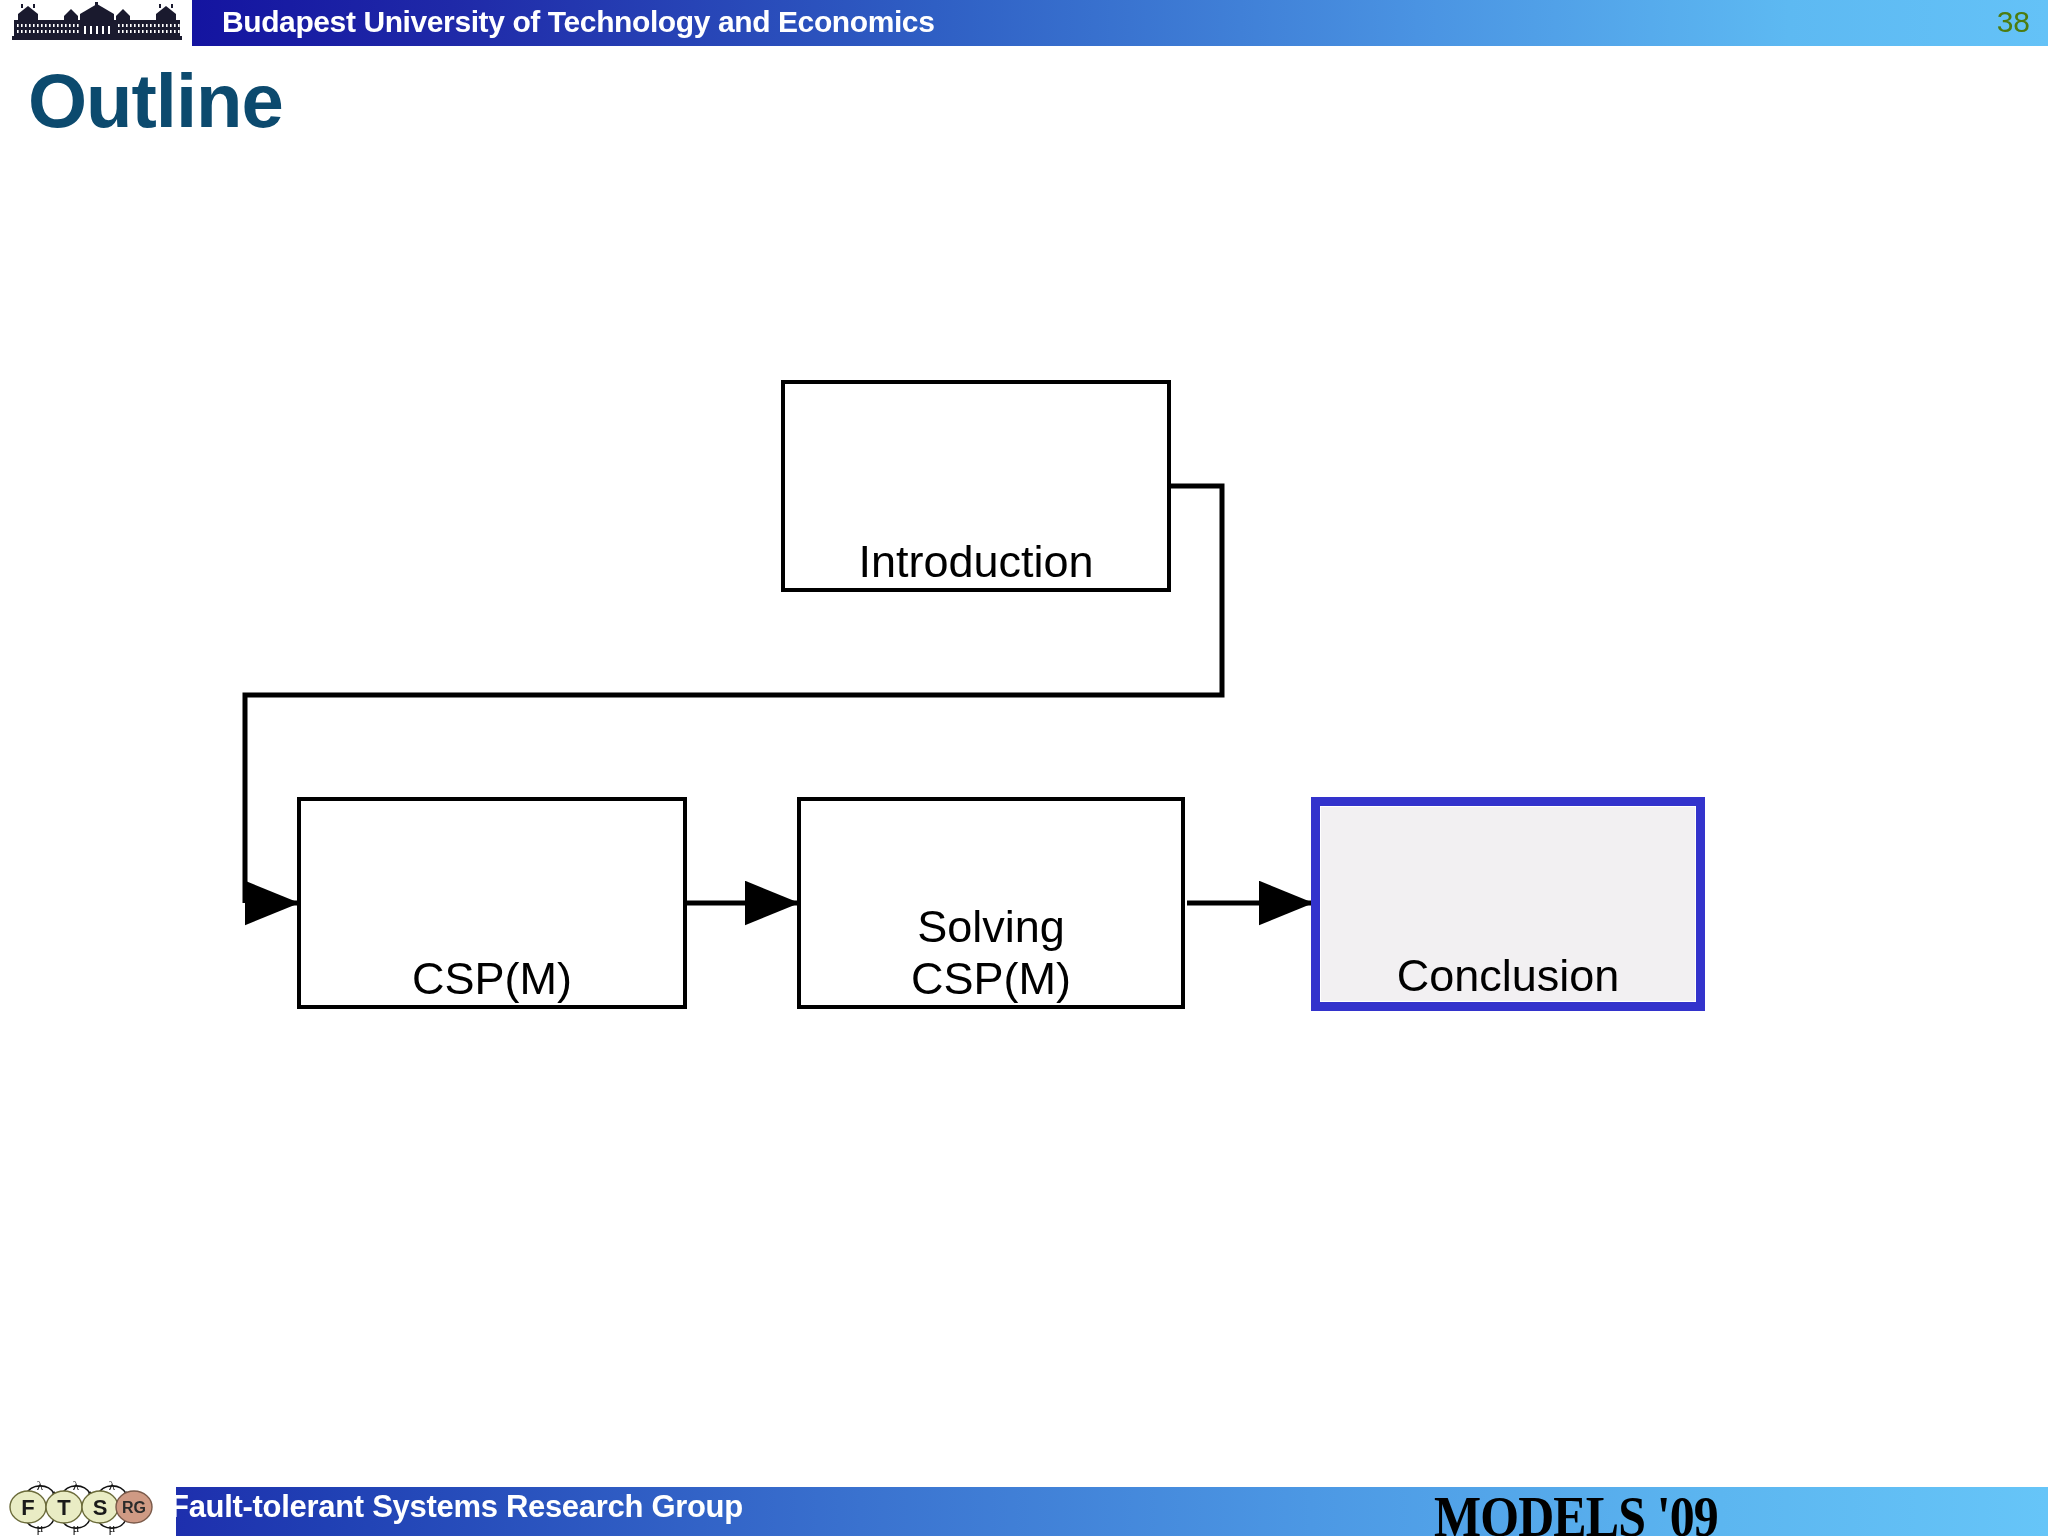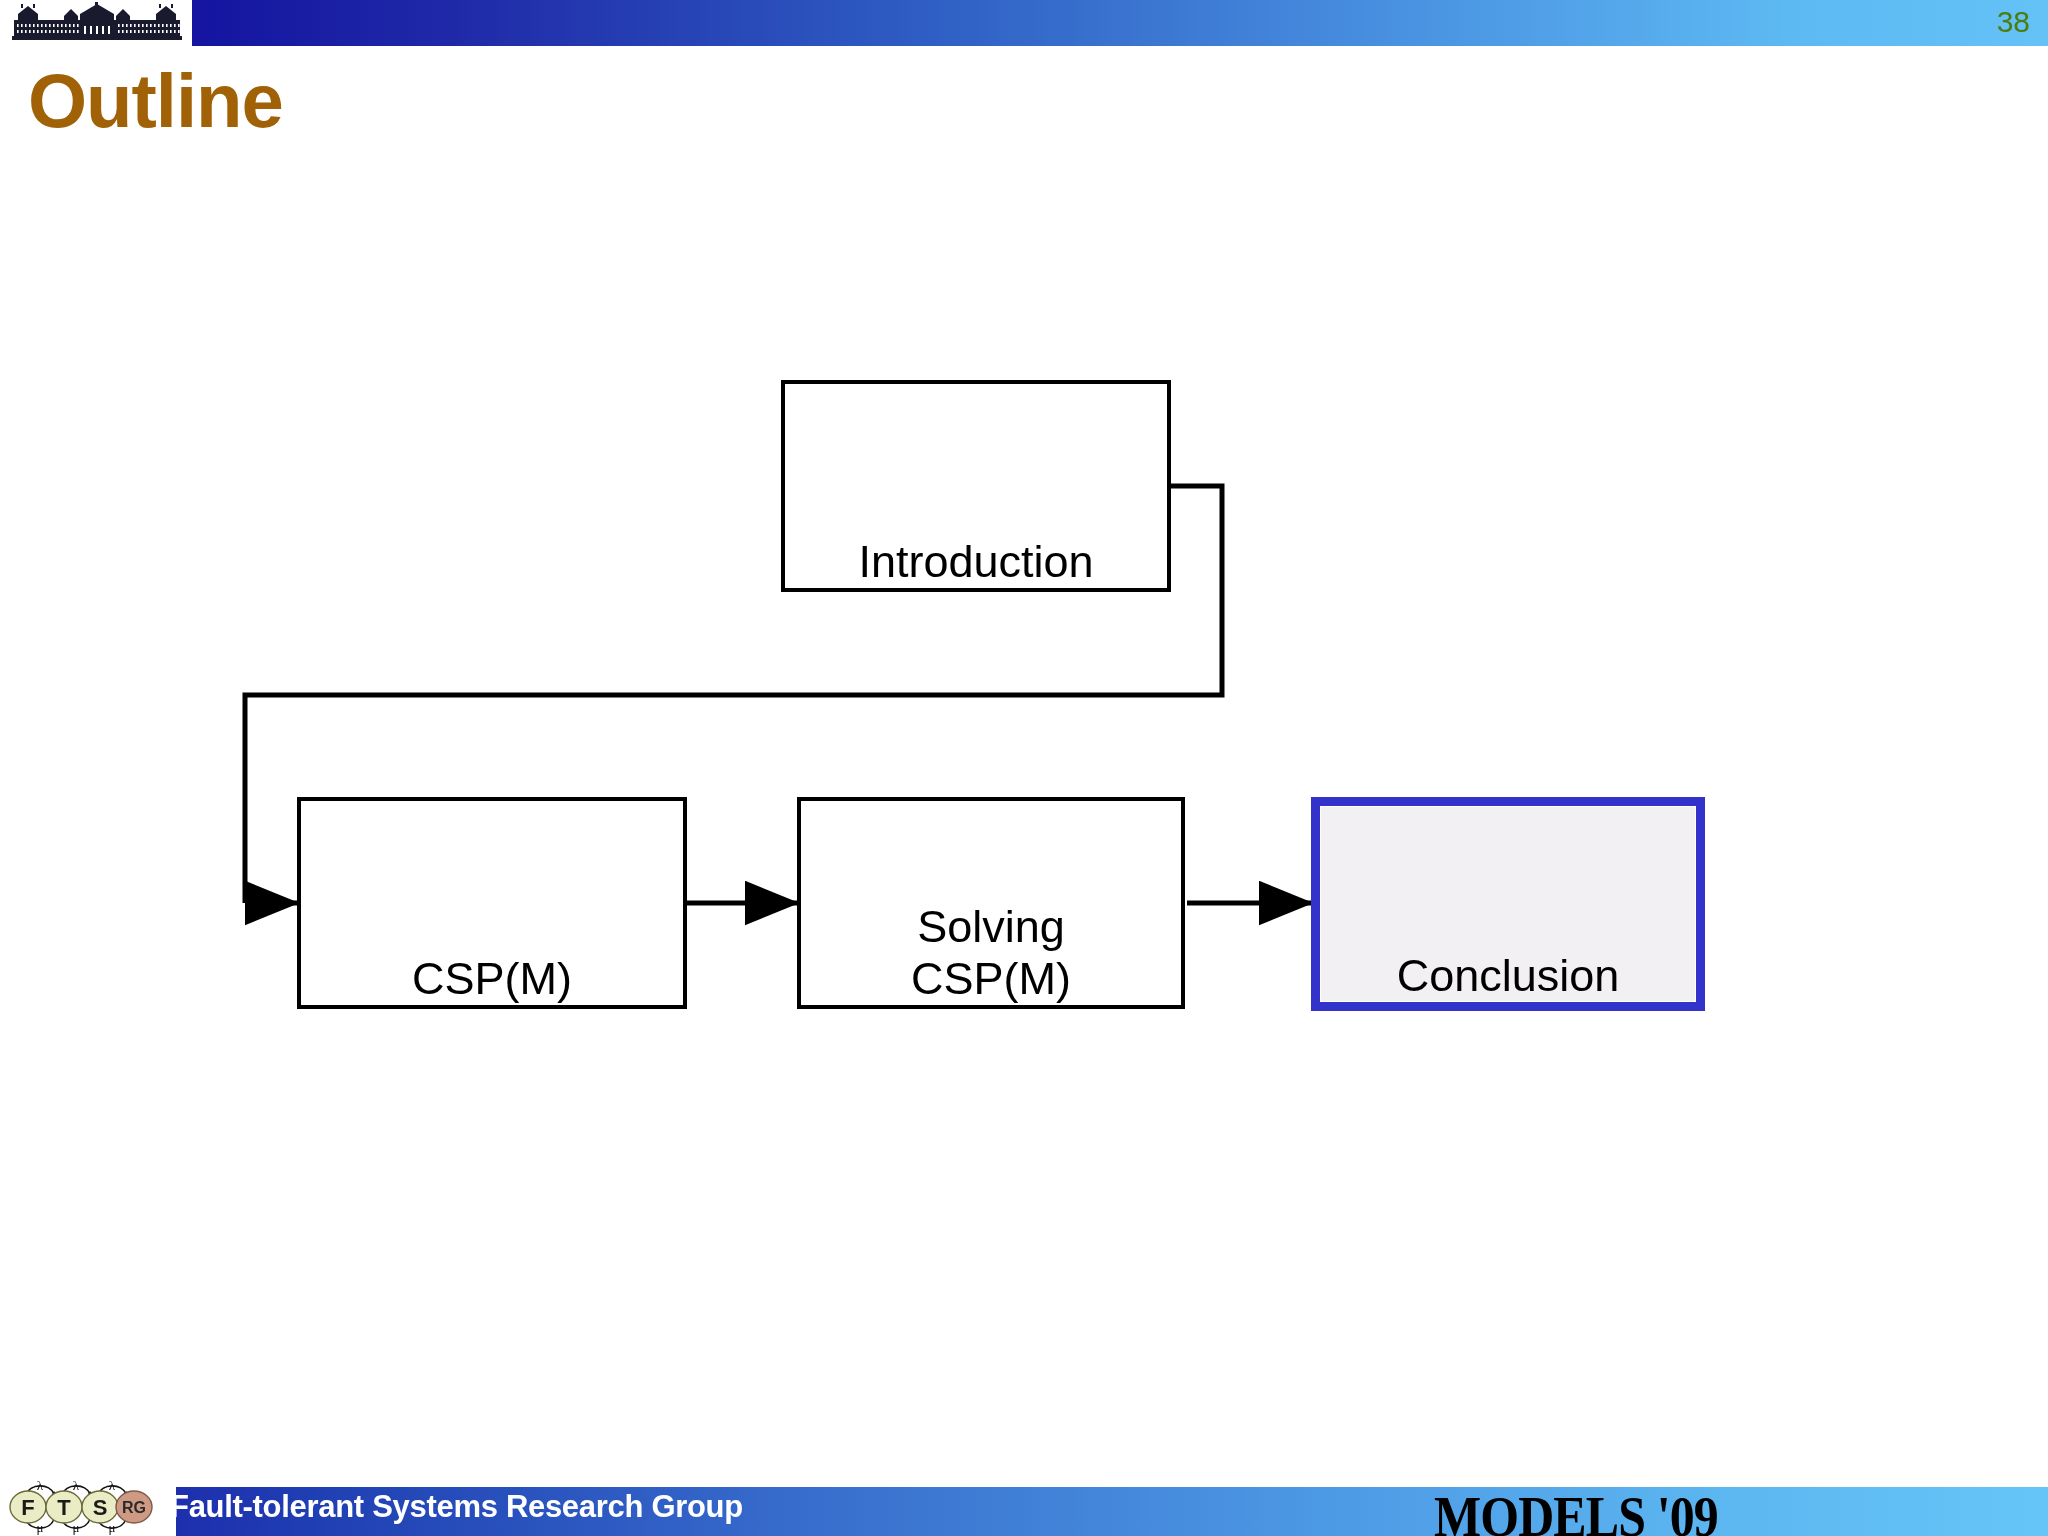--- a/index.html
+++ b/index.html
@@ -55,21 +55,21 @@
     width: 1856px; height: 3px;
     background: #ffffff;
   }
 
   
   #slide-title {
     position: absolute;
     left: 28px; top: 62px;
     font-size: 76px;
     font-weight: bold;
-    color: #a16207;
+    color: #0c4a6e;
     letter-spacing: -1px;
     line-height: 1.02;
     font-family: "Liberation Sans", sans-serif;
   }
 
   
   #diagram {
     position: absolute;
     left: 0; top: 0;
     width: 2048px; height: 1536px;
@@ -250,20 +250,21 @@
           <rect x="170" y="28" width="1.6" height="3"></rect>
         <rect x="76" y="24" width="2" height="8"></rect>
           <rect x="82" y="24" width="2" height="8"></rect>
         <rect x="88" y="24" width="2" height="8"></rect>
           <rect x="94" y="24" width="2" height="8"></rect>
         <rect x="100" y="24" width="2" height="8"></rect>
       </g>
     </g>
   </svg>
 
+  <div id="header-title">Budapest University of Technology and Economics</div>
 
   <div id="page-number">38</div>
 
   <div id="header-underline"></div>
 </div>
 
 <div id="slide-title">Outline</div>
 
 <svg id="diagram" viewBox="0 0 2048 1536" xmlns="http://www.w3.org/2000/svg">
   <defs>

